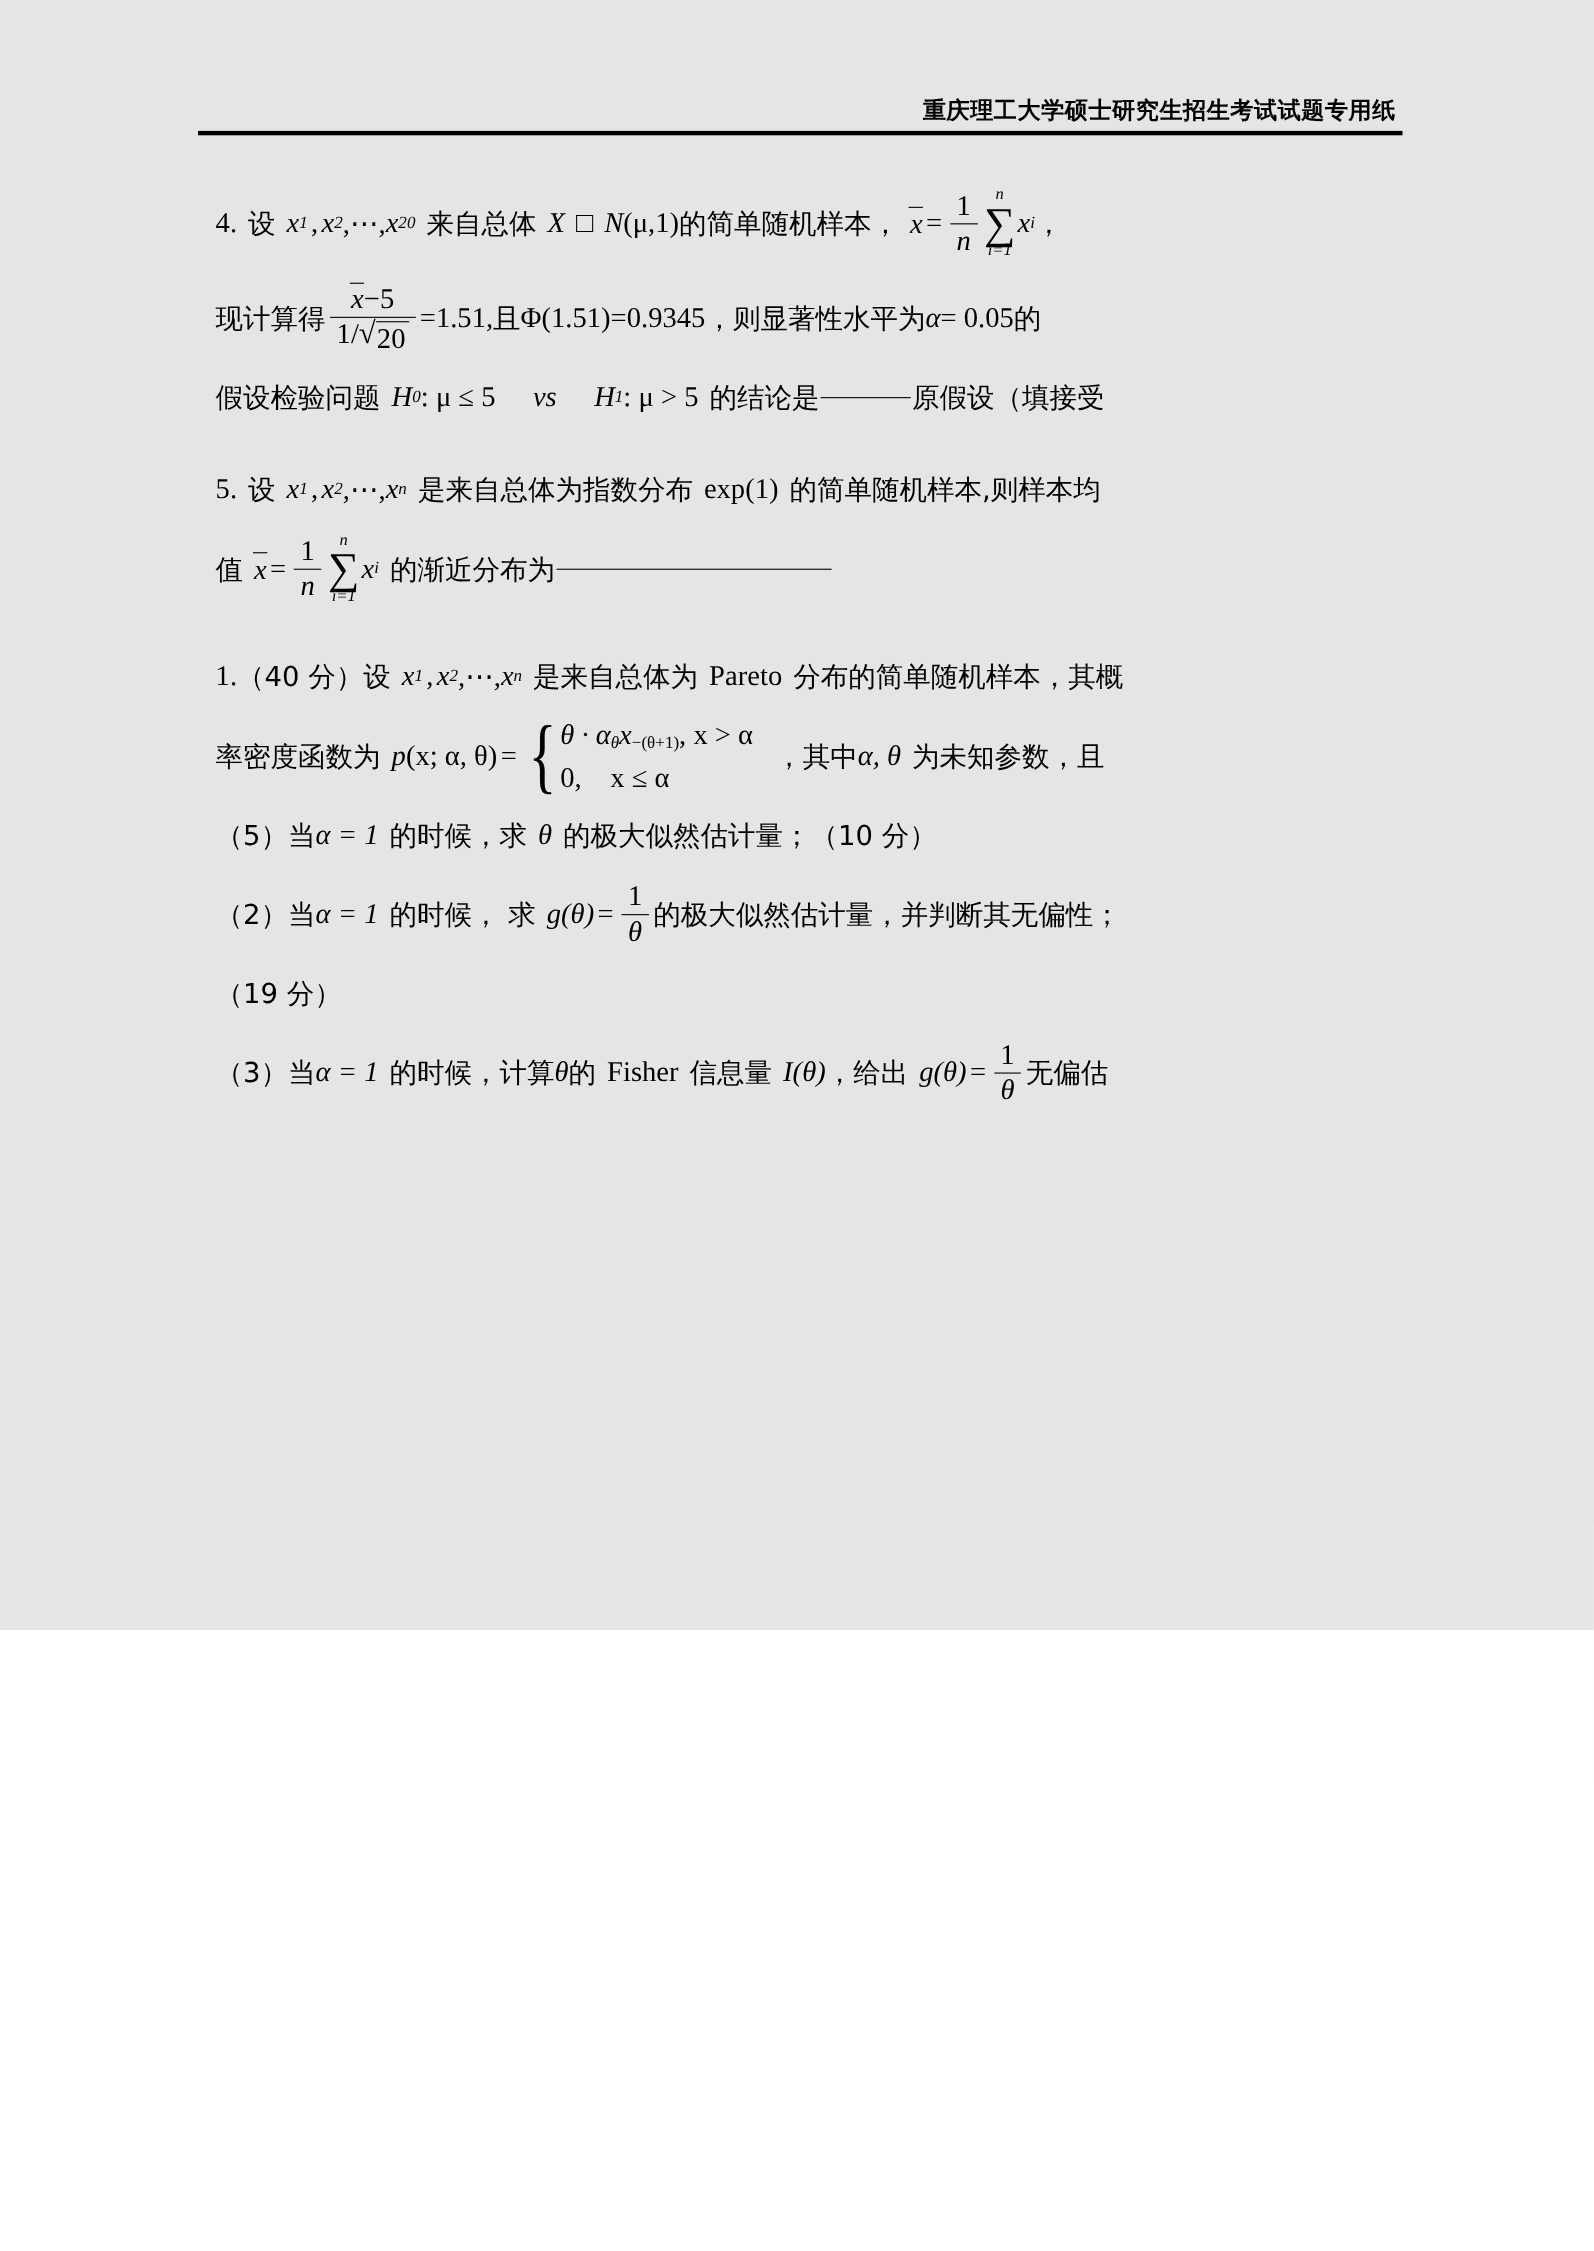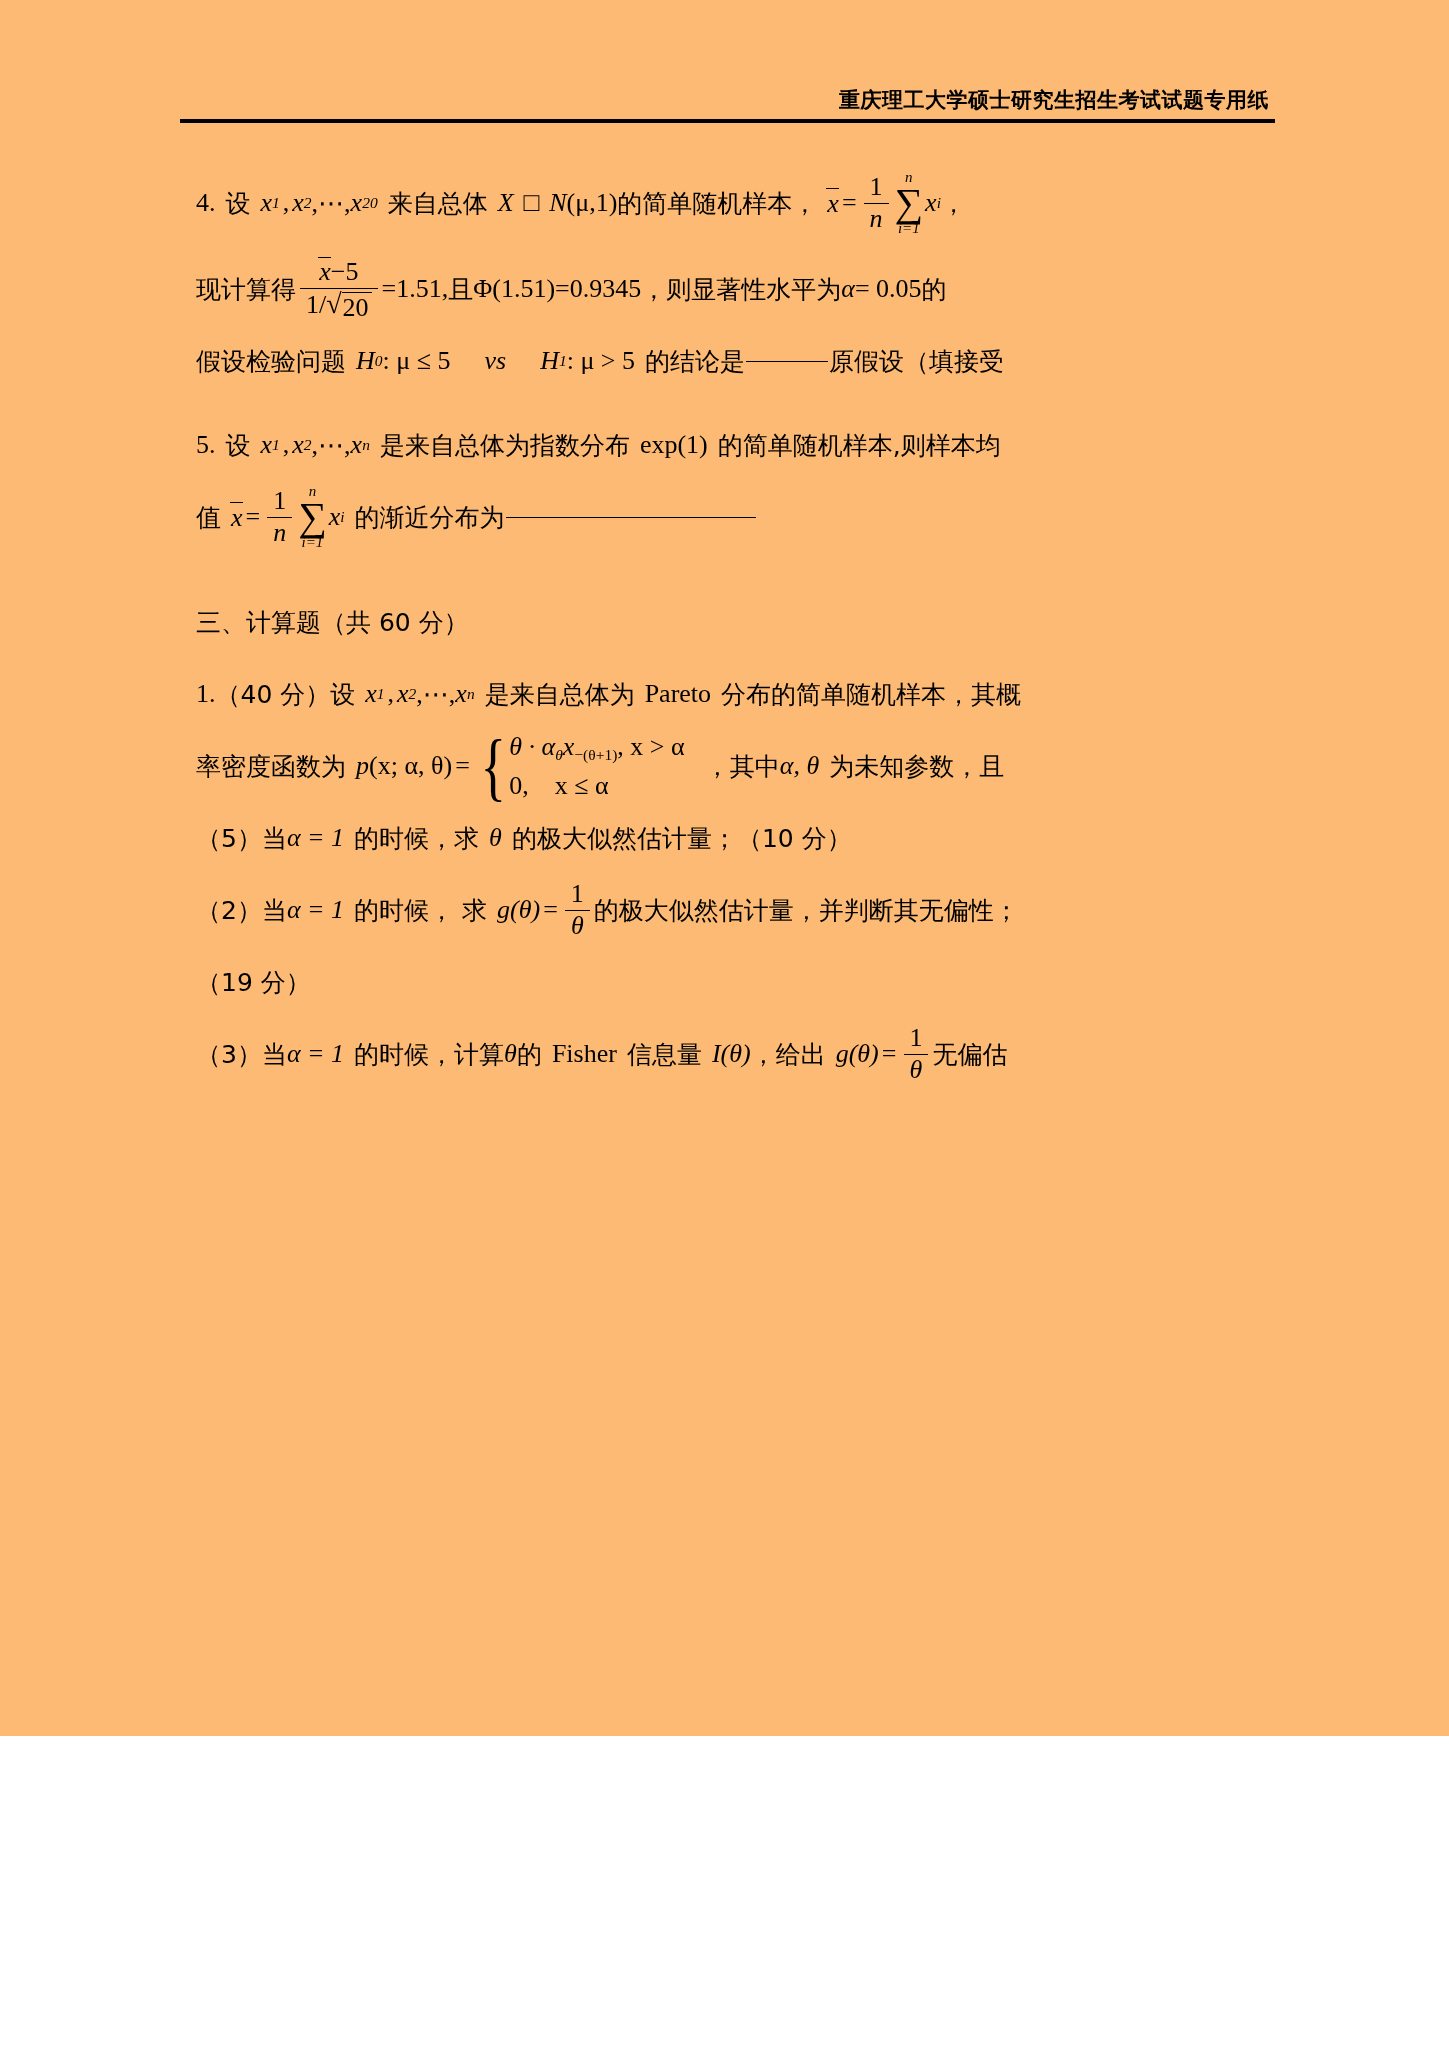--- a/index.html
+++ b/index.html
@@ -7,22 +7,22 @@
     padding: 0;
     background: #ffffff;
   }
   body {
     font-family: "Liberation Serif", "DejaVu Serif", serif;
     color: #000000;
   }
   .page {
     position: relative;
     width: 1449px;
-    height: 1736px;
-    background: #fdba74;
+    height: 1482px;
+    background: #e5e5e5;
     margin: 0 auto;
     overflow: hidden;
   }
 
   
   .header {
     position: absolute;
     left: 180px;
     top: 88px;
     width: 1095px;
@@ -322,21 +322,20 @@
           <span class="lim">i=1</span>
         </span>
         <span class="mi">x</span>
           <sub class="sb">i</sub>
         <span class="sp"></span>
         <span class="cn">的渐近分布为</span>
         <span class="fill-long"></span>
       </div>
     </div>
 
-    <div class="section-head cn">三、计算题（共 60 分）</div>
 
     <div class="block">
       <div class="line">
         <span class="mr">1.</span>
         <span class="cn">（40 分）</span>
         <span class="cn">设</span>
         <span class="sp"></span>
         <span class="mi">x</span>
           <sub class="sb">1</sub>
           <span class="mo">,</span>

